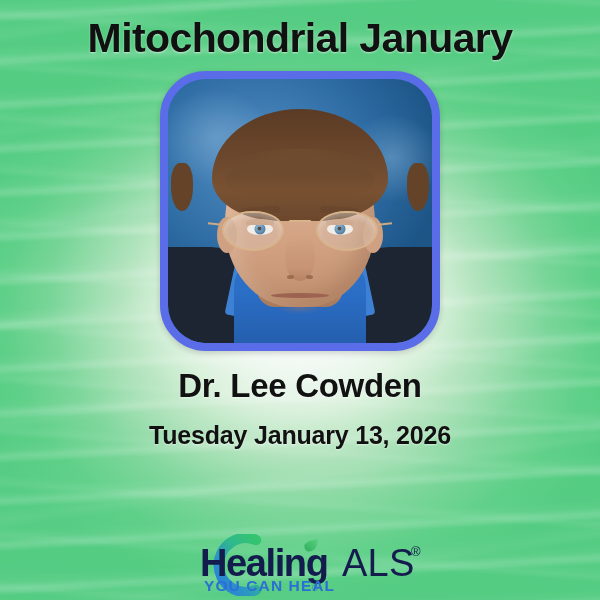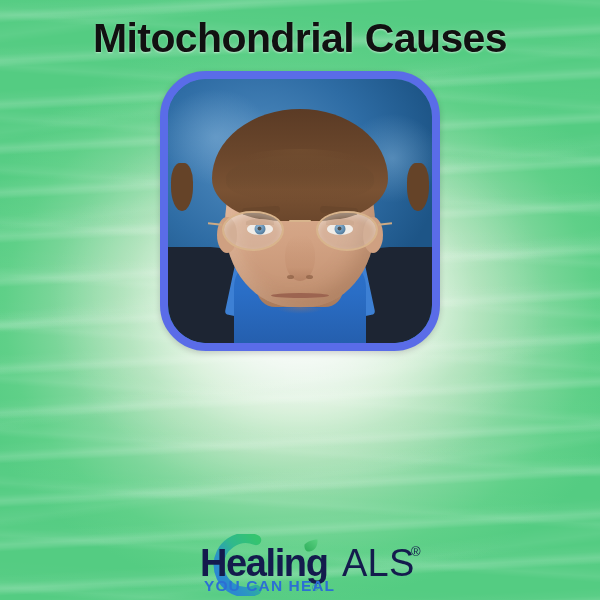--- a/index.html
+++ b/index.html
@@ -442,21 +442,21 @@
 
   <div class="bg-base"></div>
   <div class="bg-streaks"></div>
   <div class="bg-streaks2"></div>
   <div class="bg-streaks3"></div>
   <div class="bg-center-glow"></div>
 
   <div class="content">
 
     <div class="title">
-      <span class="title-line">Mitochondrial Causes</span>
+      <span class="title-line">Mitochondrial January</span>
     </div>
 
     <div class="portrait-wrap">
       <div class="photo">
         <div class="photo-bg"></div>
         <div class="photo-bg-mottle"></div>
 
         <div class="suit"></div>
         <div class="suit-l"></div>
         <div class="suit-r"></div>
@@ -494,22 +494,24 @@
         </div>
 
         <div class="nose"></div>
         <div class="nostril-l"></div>
         <div class="nostril-r"></div>
         <div class="mouth"></div>
         <div class="chin-shadow"></div>
       </div>
     </div>
 
+    <div class="speaker">Dr. Lee Cowden</div>
 
     <div class="datetime">
+      <span class="dt-line">Tuesday January 13, 2026</span>
     </div>
 
   </div>
 
   <div class="logo">
     <svg viewBox="0 0 272 62" width="272" height="62">
       <defs>
         <linearGradient id="arcGrad" x1="1" y1="0" x2="0.1" y2="1">
           <stop offset="0%" stop-color="#35c46f"></stop>
           <stop offset="38%" stop-color="#2fb98c"></stop>

